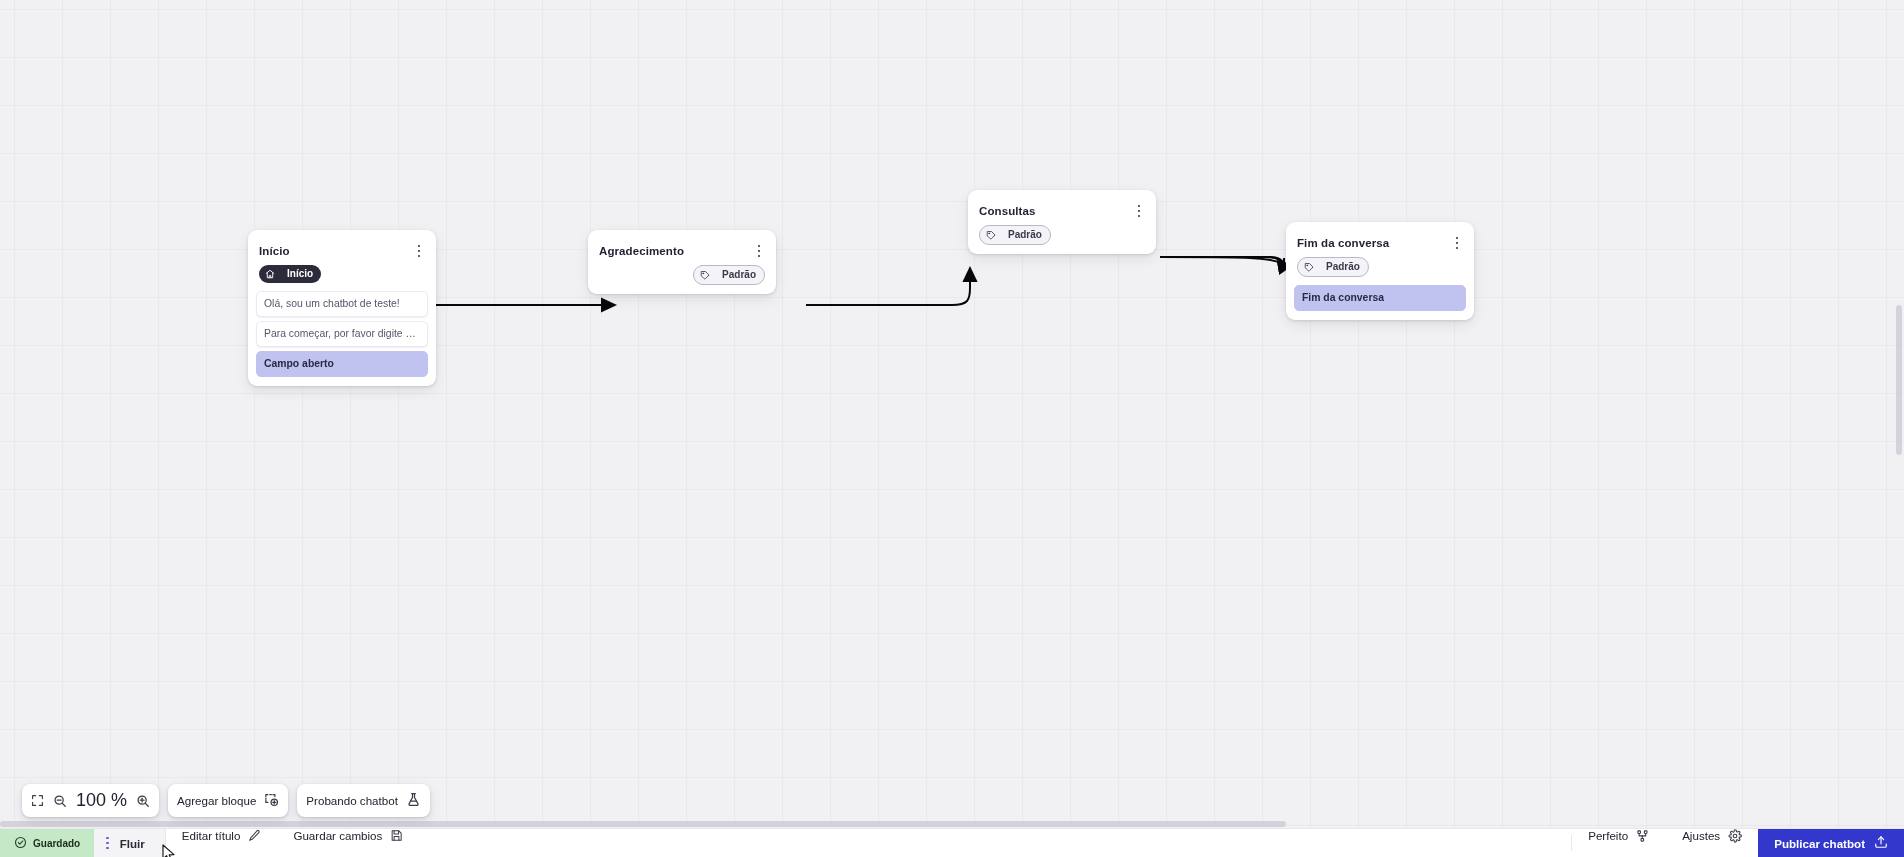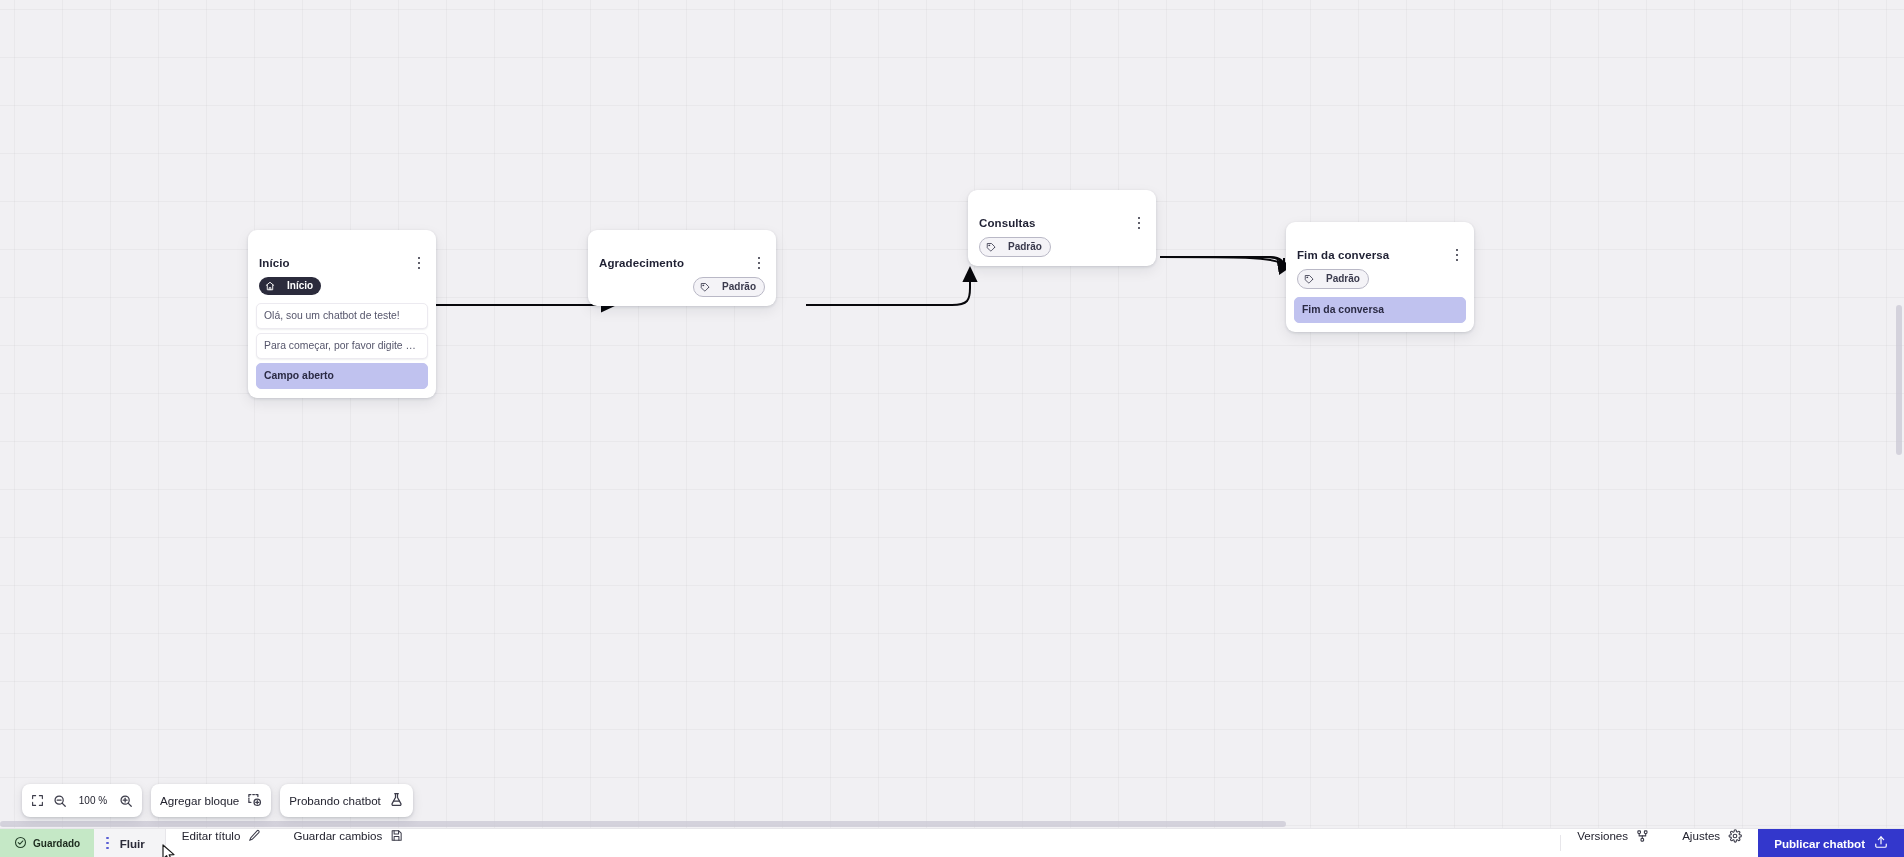--- a/index.html
+++ b/index.html
@@ -22,21 +22,21 @@
   }
   #edges { position: absolute; inset: 0; pointer-events: none; }
 
   
   .node {
     position: absolute;
     width: 188px;
     background: #ffffff;
     border-radius: 9px;
     box-shadow: 0 1px 3px rgba(16,24,40,.14), 0 5px 14px rgba(16,24,40,.08);
-    padding: 24px 8px 9px 8px;
+    padding: 12px 8px 9px 8px;
     font-size: 11px;
   }
   .node-head {
     display: flex; align-items: flex-start; justify-content: space-between;
     padding: 2px 2px 0 3px;
   }
   .node-title {
     font-size: 11.5px; font-weight: 700; color: #1f2033;
     letter-spacing: .1px; line-height: 14px;
   }
@@ -81,21 +81,21 @@
   .toolbar { position: absolute; left: 22px; bottom: 40px; display: flex; gap: 9px; z-index: 6; }
   .tool-group {
     background: #ffffff; border-radius: 8px;
     box-shadow: 0 1px 3px rgba(16,24,40,.16), 0 4px 12px rgba(16,24,40,.09);
     height: 33px; display: flex; align-items: center; padding: 0 9px; gap: 9px;
   }
   .tool-btn {
     display: flex; align-items: center; gap: 8px; cursor: pointer;
     font-size: 11.6px; color: #23232f; font-weight: 400;
   }
-  .zoom-label { font-size: 10px; color: #23232f; min-width: 34px; text-align: center; }
+  .zoom-label { font-size: 18px; color: #23232f; min-width: 34px; text-align: center; }
   .icon-btn { display: flex; align-items: center; cursor: pointer; }
 
   
   .bottombar {
     position: absolute; left: 0; right: 0; bottom: 0; height: 29px;
     background: #ffffff; display: flex; align-items: stretch;
     border-top: 1px solid #e7e6ea; z-index: 8;
   }
   .saved-chip {
     background: #c5e8c6; color: #1d2b1e; display: flex; align-items: center;
@@ -348,21 +348,21 @@
           <path d="M7.6 3.4v6h8.2v-6"></path>
           <path d="M7.6 20.6v-6.6h8.8v6.6"></path>
         </svg>
     </span>
   </div>
 
   <div class="spacer"></div>
   <div class="divider-v"></div>
 
   <div class="bar-action">
-    <span>Versiones</span>
+    <span>Perfeito</span>
     <span>
       <svg width="14" height="14" viewBox="0 0 24 24" fill="none" stroke="#3c3c4a" stroke-width="1.9" stroke-linecap="round" stroke-linejoin="round">
           <rect x="3.2" y="3.2" width="4.4" height="4.4" rx="1"></rect>
           <rect x="14.4" y="3.2" width="4.4" height="4.4" rx="1"></rect>
           <rect x="8.6" y="16.4" width="4.4" height="4.4" rx="1"></rect>
           <path d="M5.4 7.6v4.2h11.2V7.6"></path>
           <path d="M10.8 11.8v4.6"></path>
         </svg>
     </span>
   </div>

